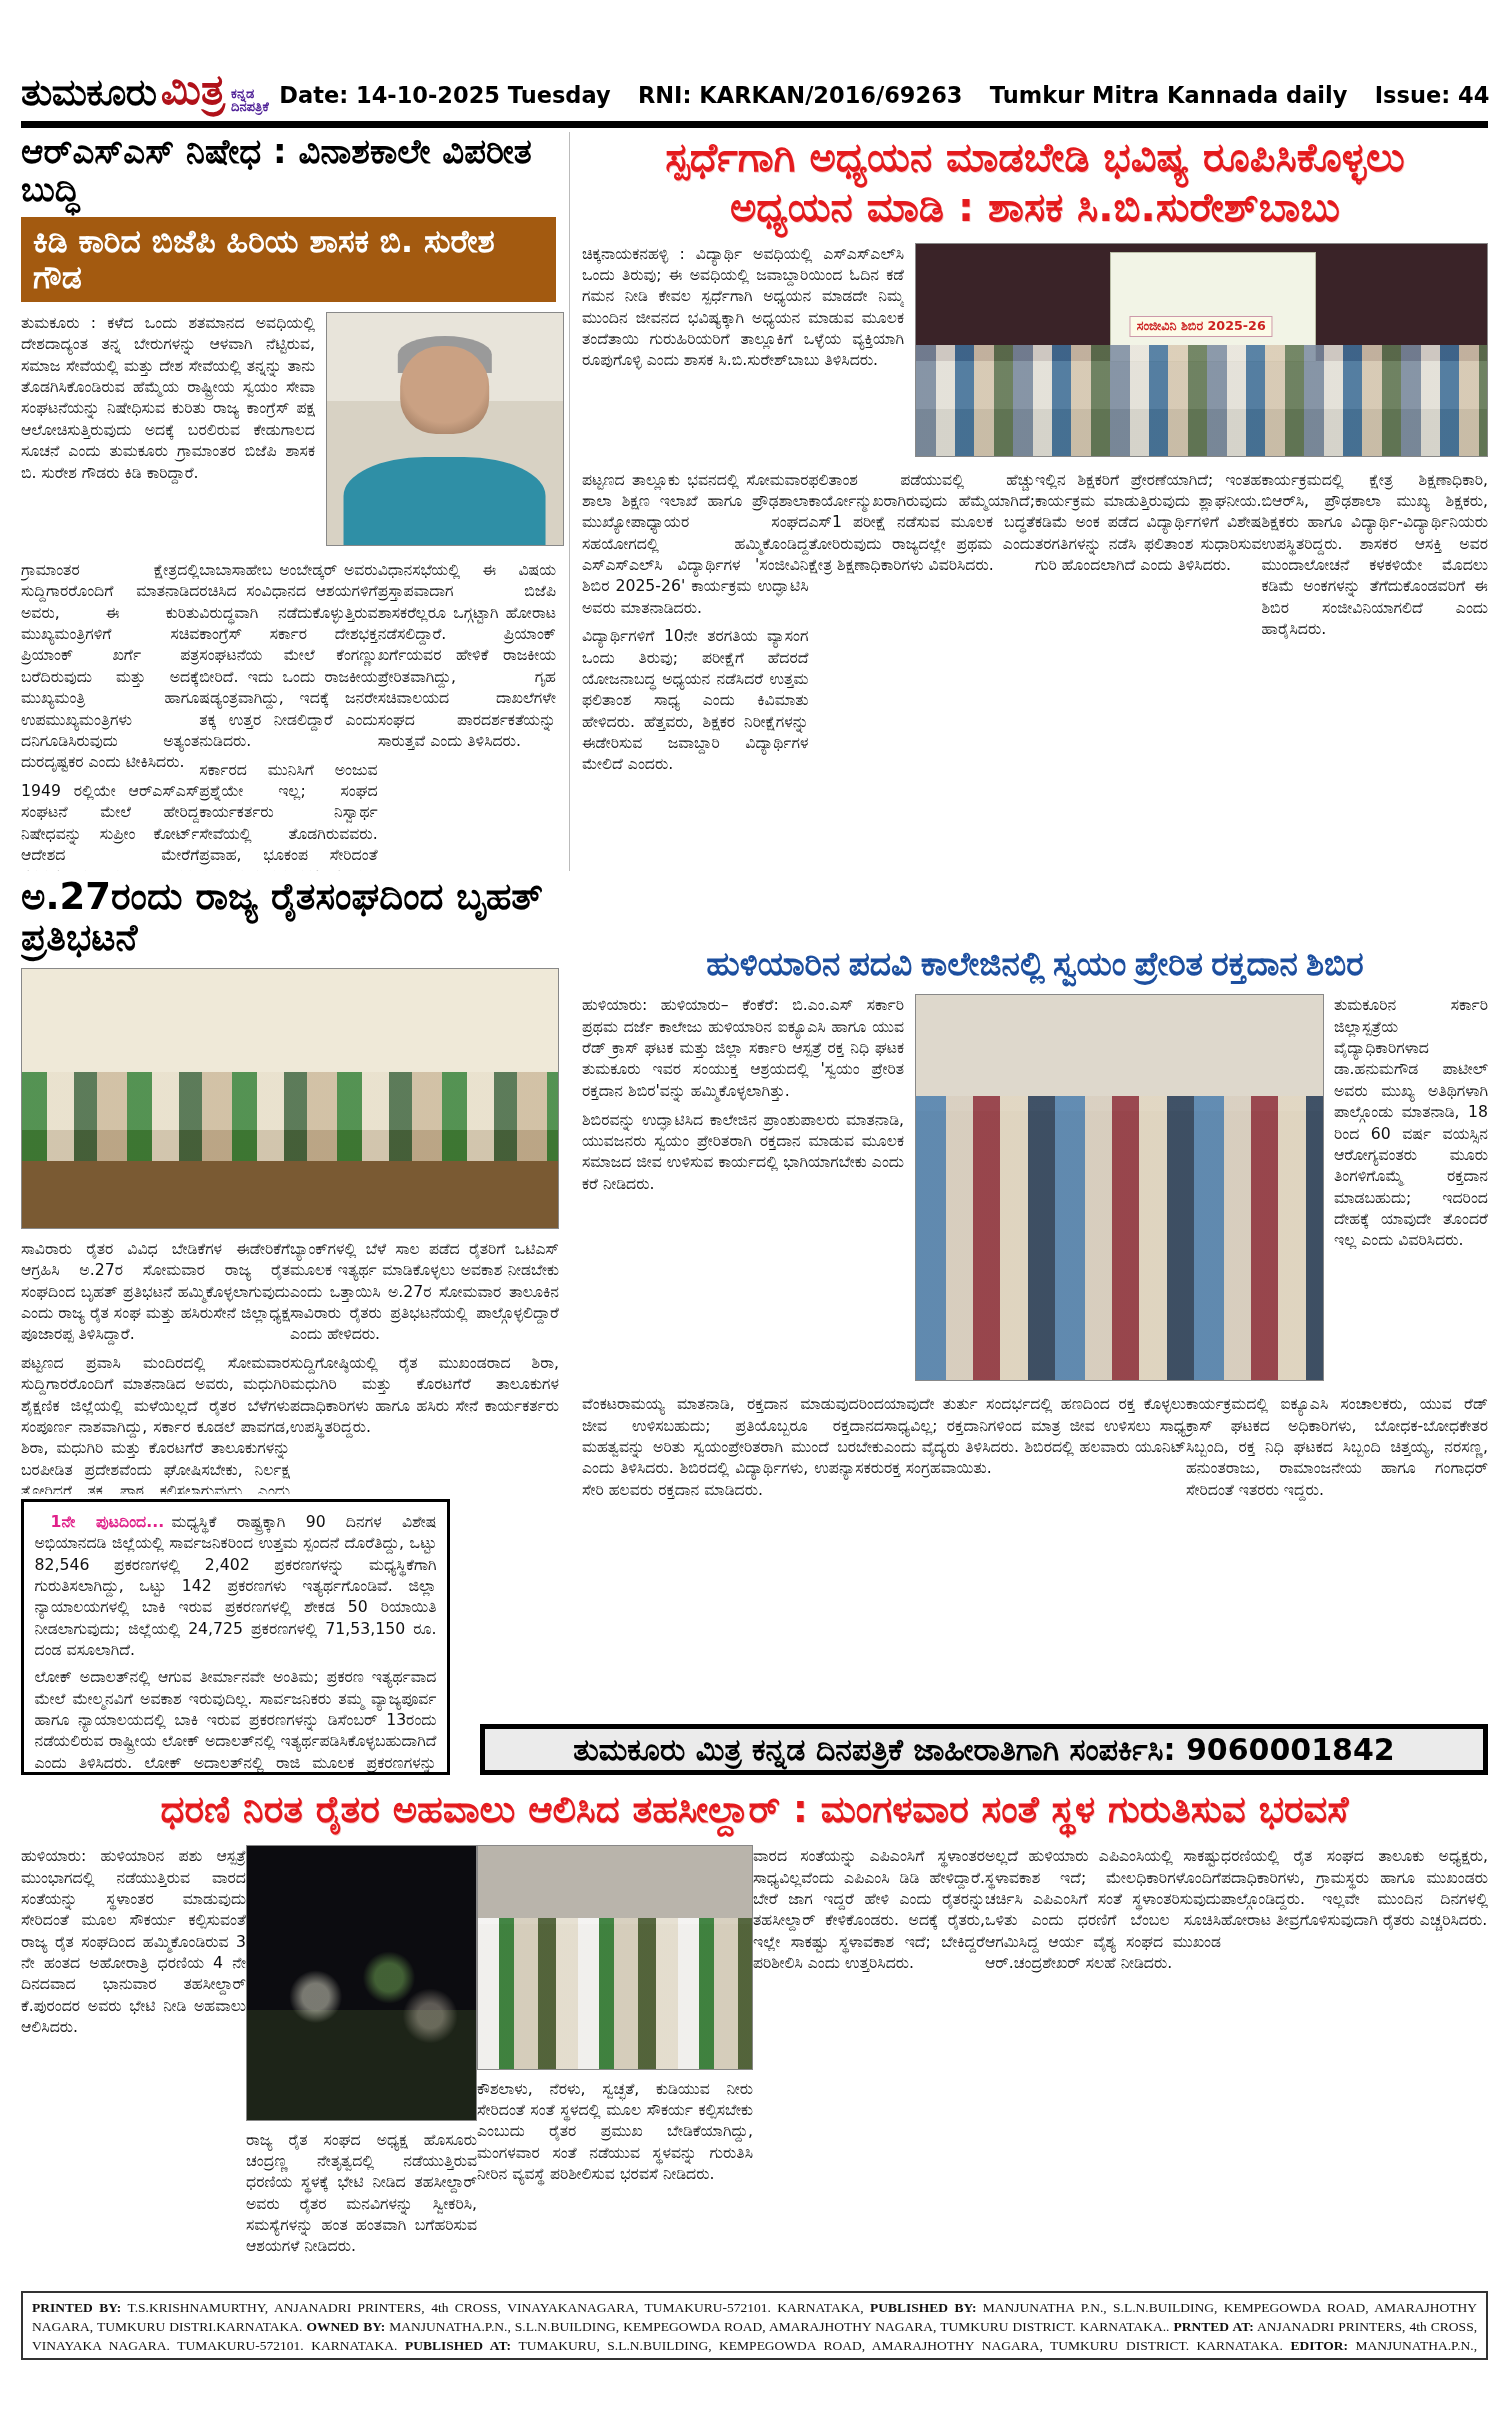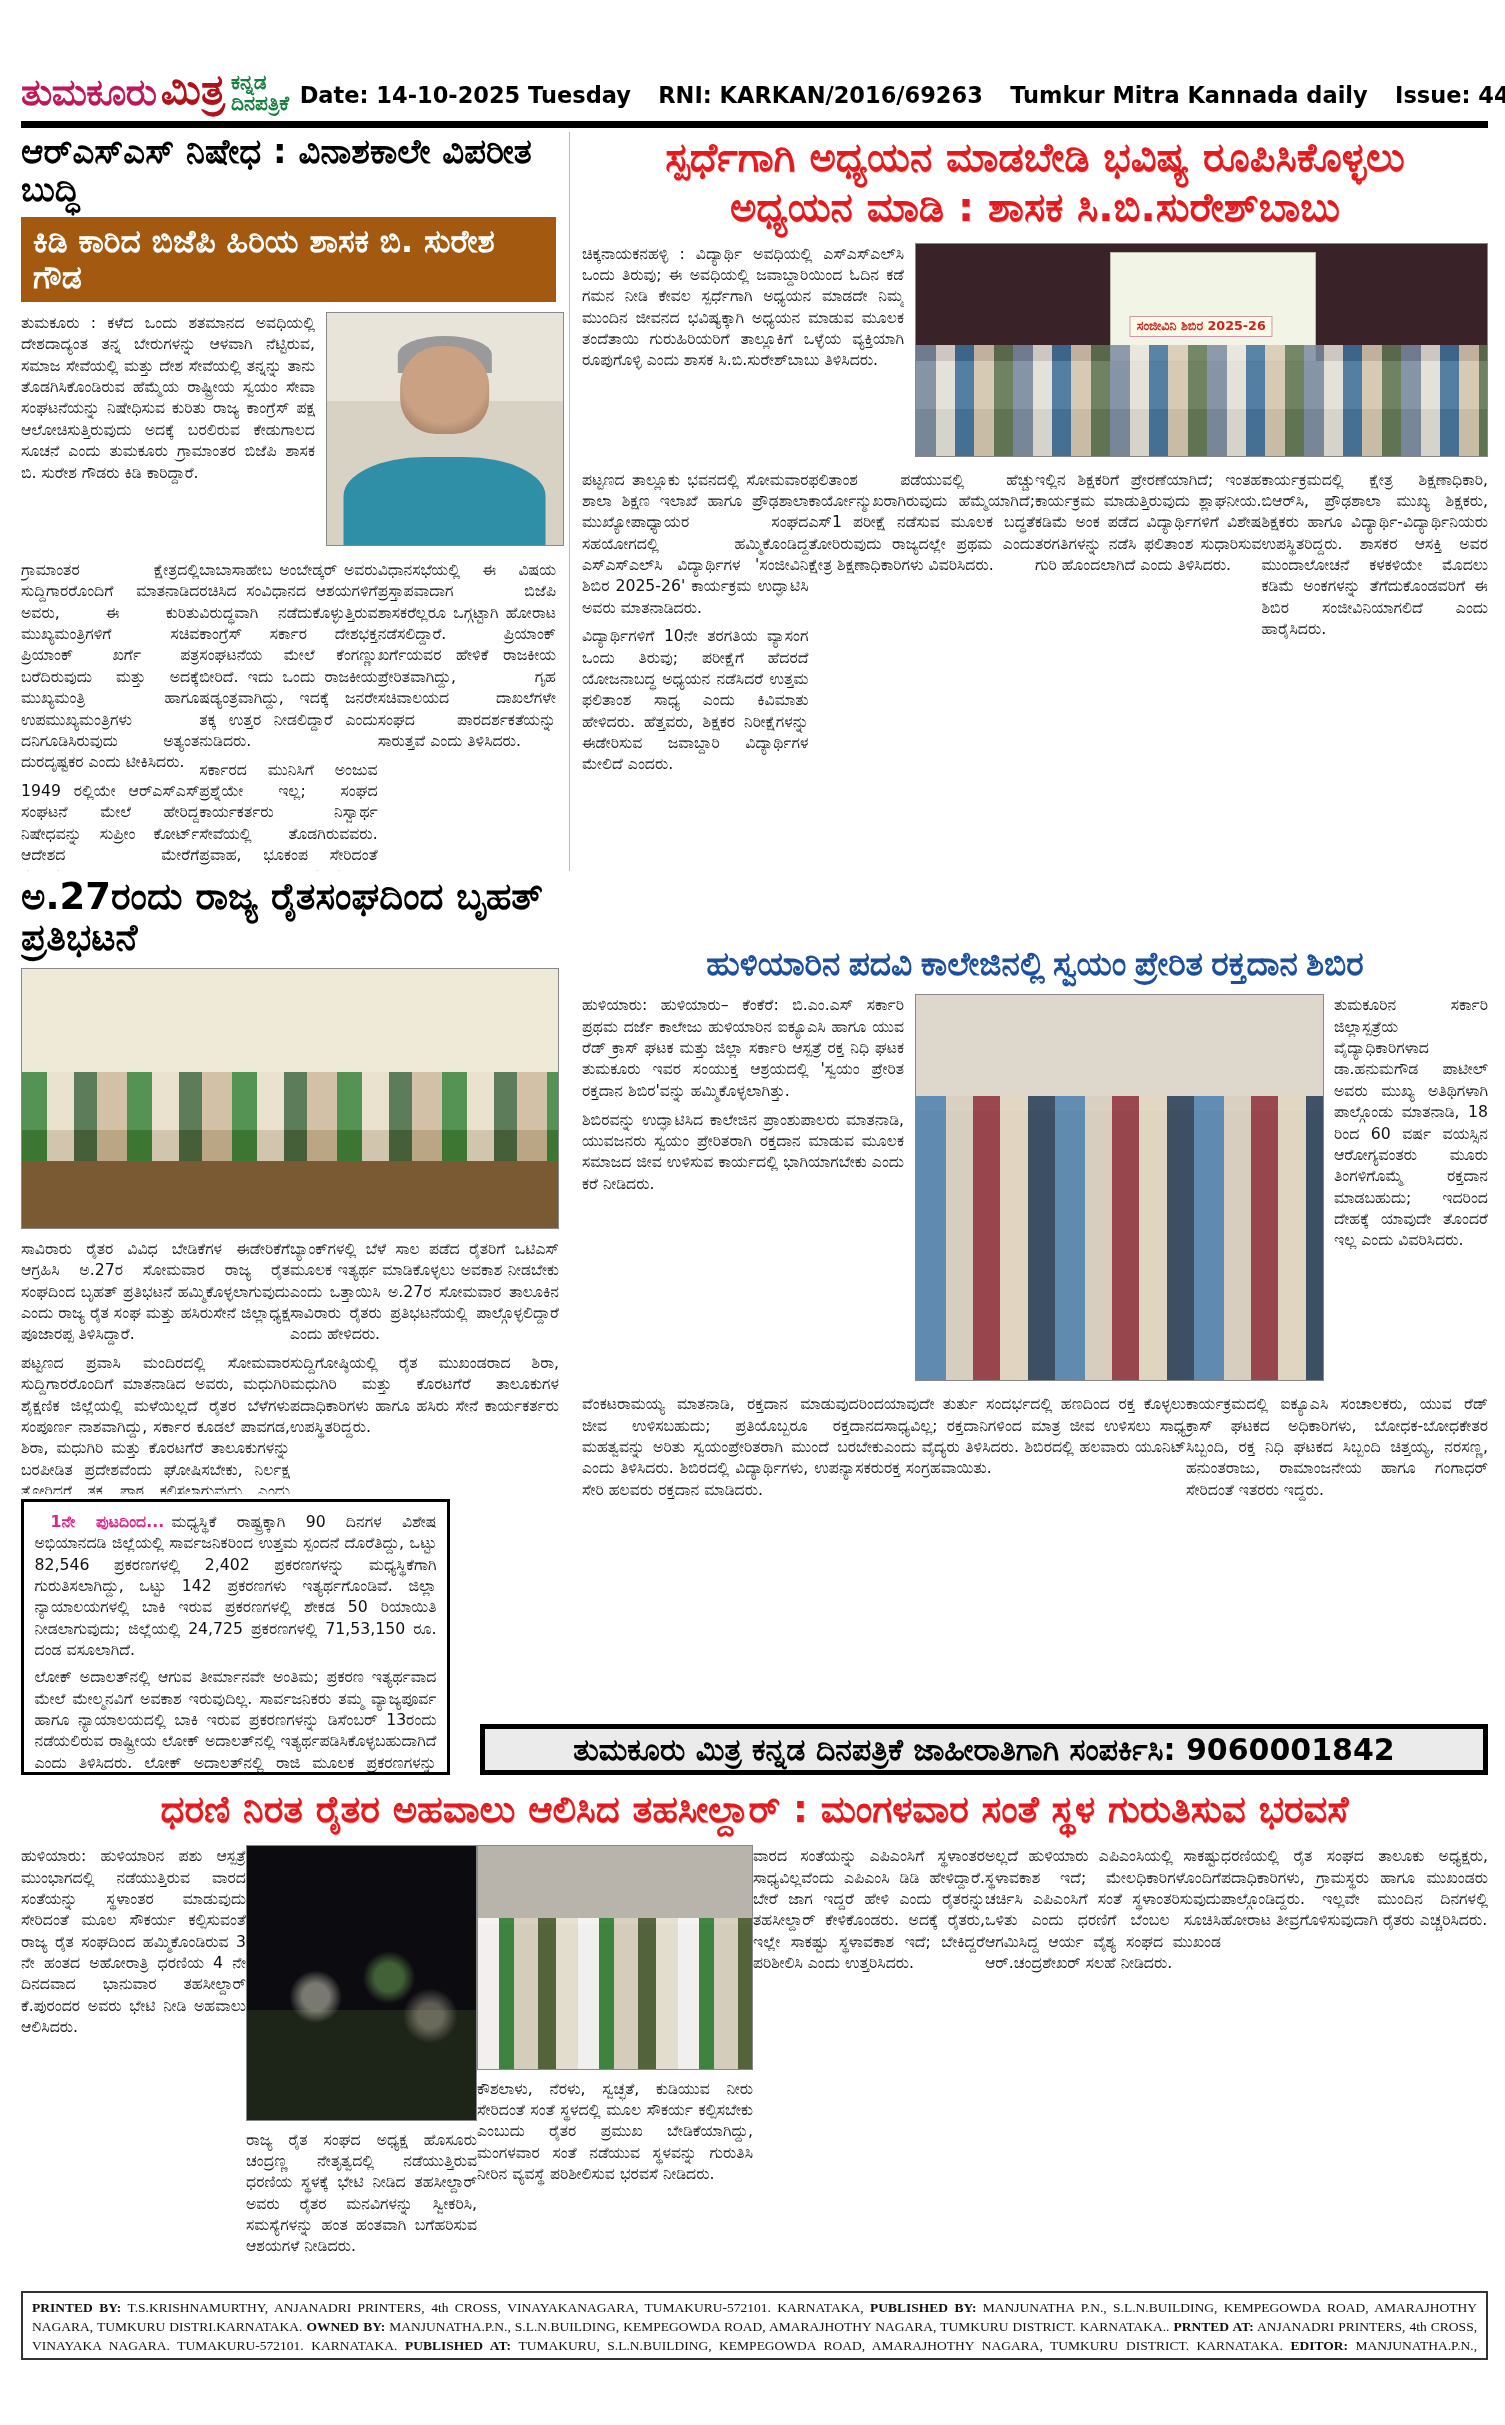--- a/index.html
+++ b/index.html
@@ -8,23 +8,23 @@
     background: #ffffff;
     font-family: "DejaVu Sans", "Liberation Sans", sans-serif;
     color: #111;
     position: relative;
     overflow: hidden;
   }
   .abs { position: absolute; }
 
   
   .masthead { left: 21px; top: 39px; width: 1467px; height: 75px; display: flex; align-items: flex-end; gap: 10.5px; }
-  .logo-main { font-size: 37px; font-weight: 800; color: #be185d; letter-spacing: -0.7px; }
+  .logo-main { font-size: 37px; font-weight: 800; color: #000000; letter-spacing: -0.7px; }
   .logo-accent { font-size: 42px; font-weight: 800; color: #b0121a; margin-left: 4.5px; }
-  .logo-sub { font-size: 20px; font-weight: 700; color: #15803d; margin-left: 6px; line-height: 1.05; max-width: 90px; }
+  .logo-sub { font-size: 13px; font-weight: 700; color: #4c1d95; margin-left: 6px; line-height: 1.05; max-width: 90px; }
   .dateline { font-size: 22.5px; font-weight: 700; color: #000; white-space: nowrap; padding-bottom: 6px; }
   .dateline span { margin-right: 19.5px; }
   .top-rule { left: 21px; top: 121px; width: 1467px; height: 6.7px; background: #000; }
 
   
   .col, .boxed-article { font-size: 15.7px; line-height: 1.36; text-align: justify; }
   .col p { margin-bottom: 7.5px; }
   .headline-black { font-size: 34px; font-weight: 800; color: #000; line-height: 1.12; }
   .subhead-bar { margin-top: 9px; background: #a35a10; color: #fff; font-size: 31.5px; font-weight: 800; padding: 6px 12px; line-height: 1.15; }
   .headline-red { font-size: 40px; font-weight: 800; color: #e41b1e; text-align: center; line-height: 1.25; text-shadow: 0.7px 0.7px 0 #f9c9c9; }

